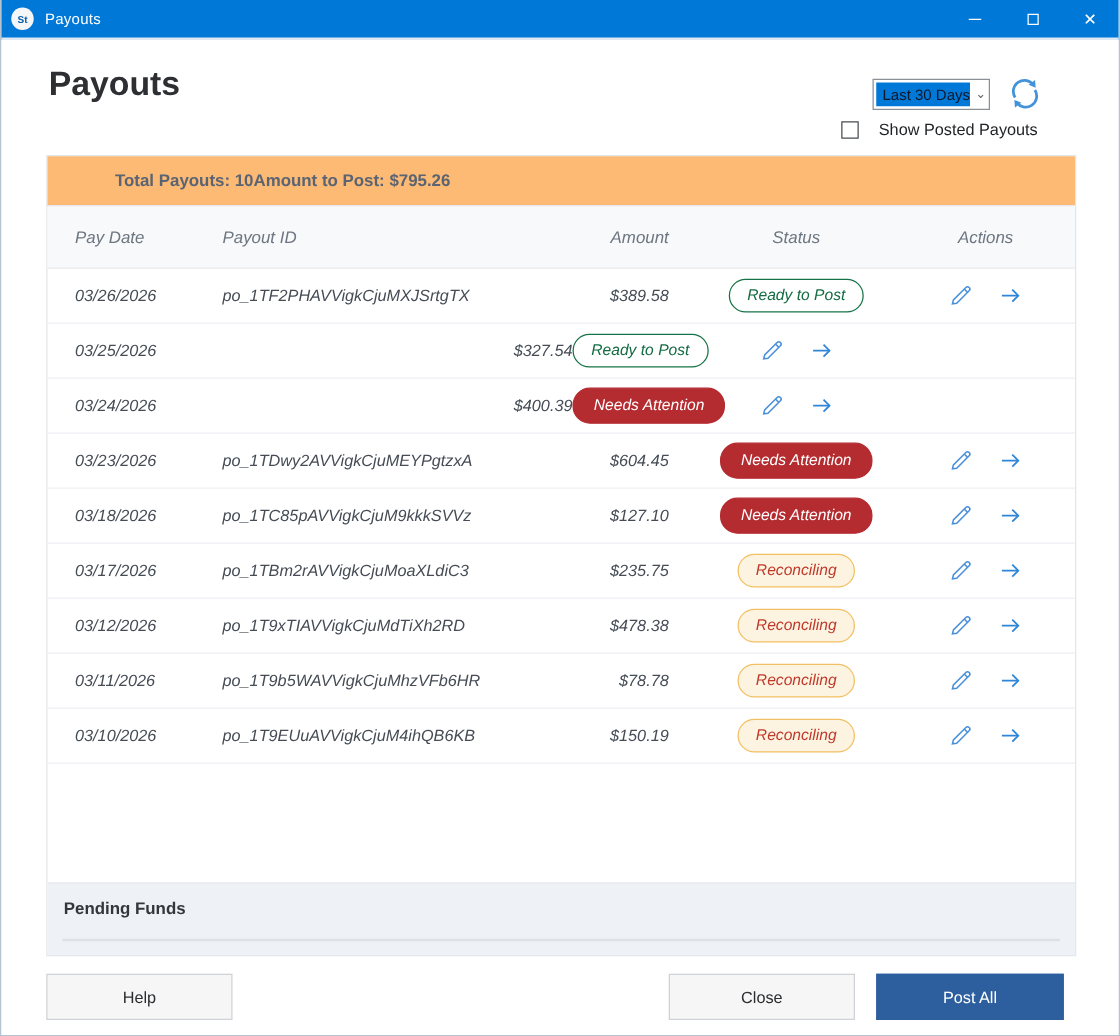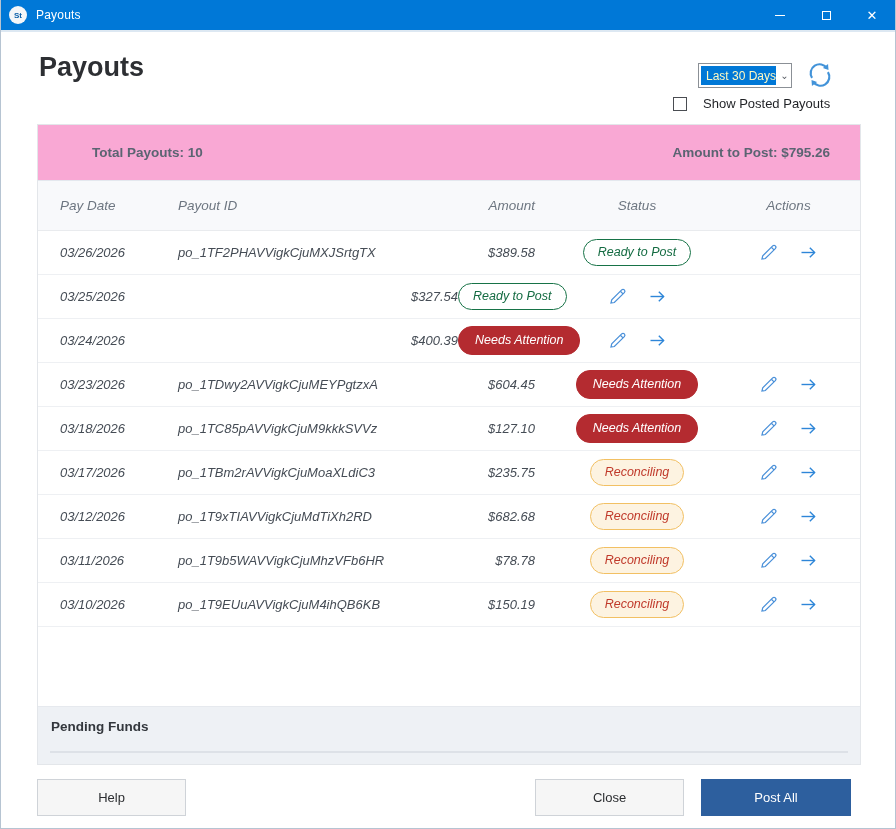--- a/index.html
+++ b/index.html
@@ -19,31 +19,31 @@
   .win-controls{margin-left:auto;display:flex;height:32px;}
   .win-btn{width:46px;height:32px;display:flex;align-items:center;justify-content:center;color:#fff;cursor:default;}
   .glyph-min{display:block;width:10px;border-top:1px solid #fff;}
   .glyph-max{display:block;width:9px;height:9px;border:1px solid #fff;}
   .glyph-close{font-size:13px;line-height:1;}
   
   .page-title{position:absolute;left:38px;top:52px;font-size:27px;font-weight:600;color:#2d2f33;}
   .page-subtitle{position:absolute;left:38px;top:96px;font-size:13px;color:#9ba1a9;}
   .combobox{position:absolute;left:697px;top:63px;width:94px;height:25px;background:#fff;
     border:1px solid #8b9096;display:flex;align-items:stretch;cursor:default;}
-  .combobox-value{flex:1;background:#0078d7;color:#fef9c3;font-size:12px;display:flex;align-items:center;
+  .combobox-value{flex:1;background:#0078d7;color:#0f172a;font-size:12px;display:flex;align-items:center;
     padding-left:5px;margin:2px;white-space:nowrap;}
   .combobox-arrow{width:20px;display:flex;align-items:center;justify-content:center;color:#5a5f66;font-size:10px;}
   .refresh-btn{position:absolute;left:804px;top:60px;width:30px;height:30px;display:flex;align-items:center;justify-content:center;}
   .show-posted{position:absolute;left:672px;top:96px;display:flex;align-items:flex-end;gap:16px;}
   .checkbox{width:14px;height:14px;border:1px solid #4a4d52;background:#fff;}
   .show-posted-label{font-size:13px;color:#1f2125;}
   
   .card{position:absolute;top:124px;left:36px;width:824px;height:641px;border:1px solid #e3e6ea;background:#fff;}
-  .summary{height:56px;background:#f9a8d4;border-bottom:1px solid #e4e8ee;
-    display:flex;align-items:center;justify-content:space-between;padding:0 30px 0 54px;}
+  .summary{height:40px;background:#fdba74;border-bottom:1px solid #e4e8ee;
+    display:flex;align-items:center;padding:0 30px 0 54px;}
   .summary-item{font-size:13.5px;font-weight:bold;color:#5b6472;}
   .thead,.trow{display:grid;grid-template-columns:118px 280px 77px 204px 1fr;align-items:center;
     padding-left:22px;padding-right:22px;font-style:italic;}
   .thead{height:50px;background:#f8f9fb;border-bottom:1px solid #e9ebee;}
   .th{font-size:13.5px;color:#6d7681;}
   .trow{height:44px;border-bottom:1px solid #eef0f3;}
   .td{font-size:13px;color:#454c55;}
   .c-amount{text-align:right;}
   .c-status{text-align:center;}
   .c-actions{text-align:center;display:flex;justify-content:center;gap:18px;align-items:center;}
@@ -244,21 +244,21 @@
               <path d="M4 12h15"></path>
               <path d="M13.5 6.5L19 12l-5.5 5.5"></path>
             </svg>
           </span>
       </div>
     </div>
 
     <div class="trow">
       <div class="td">03/12/2026</div>
       <div class="td">po_1T9xTIAVVigkCjuMdTiXh2RD</div>
-      <div class="td c-amount">$682.68</div>
+      <div class="td c-amount">$478.38</div>
       <div class="td c-status"><span class="badge badge--reconciling">Reconciling</span></div>
       <div class="td c-actions">
         <span class="icon-btn">
             <svg width="21" height="21" viewBox="0 0 24 24" fill="none" stroke="#4a90d9" stroke-width="1.4">
               <path d="M4.5 19.5l.9-3.6L16.8 4.5a2.1 2.1 0 0 1 3 3L8.4 18.9l-3.9.6z"></path>
               <path d="M15.3 6l3 3"></path>
             </svg>
           </span>
         <span class="icon-btn">
             <svg width="21" height="21" viewBox="0 0 24 24" fill="none" stroke="#2e86d8" stroke-width="1.6">

